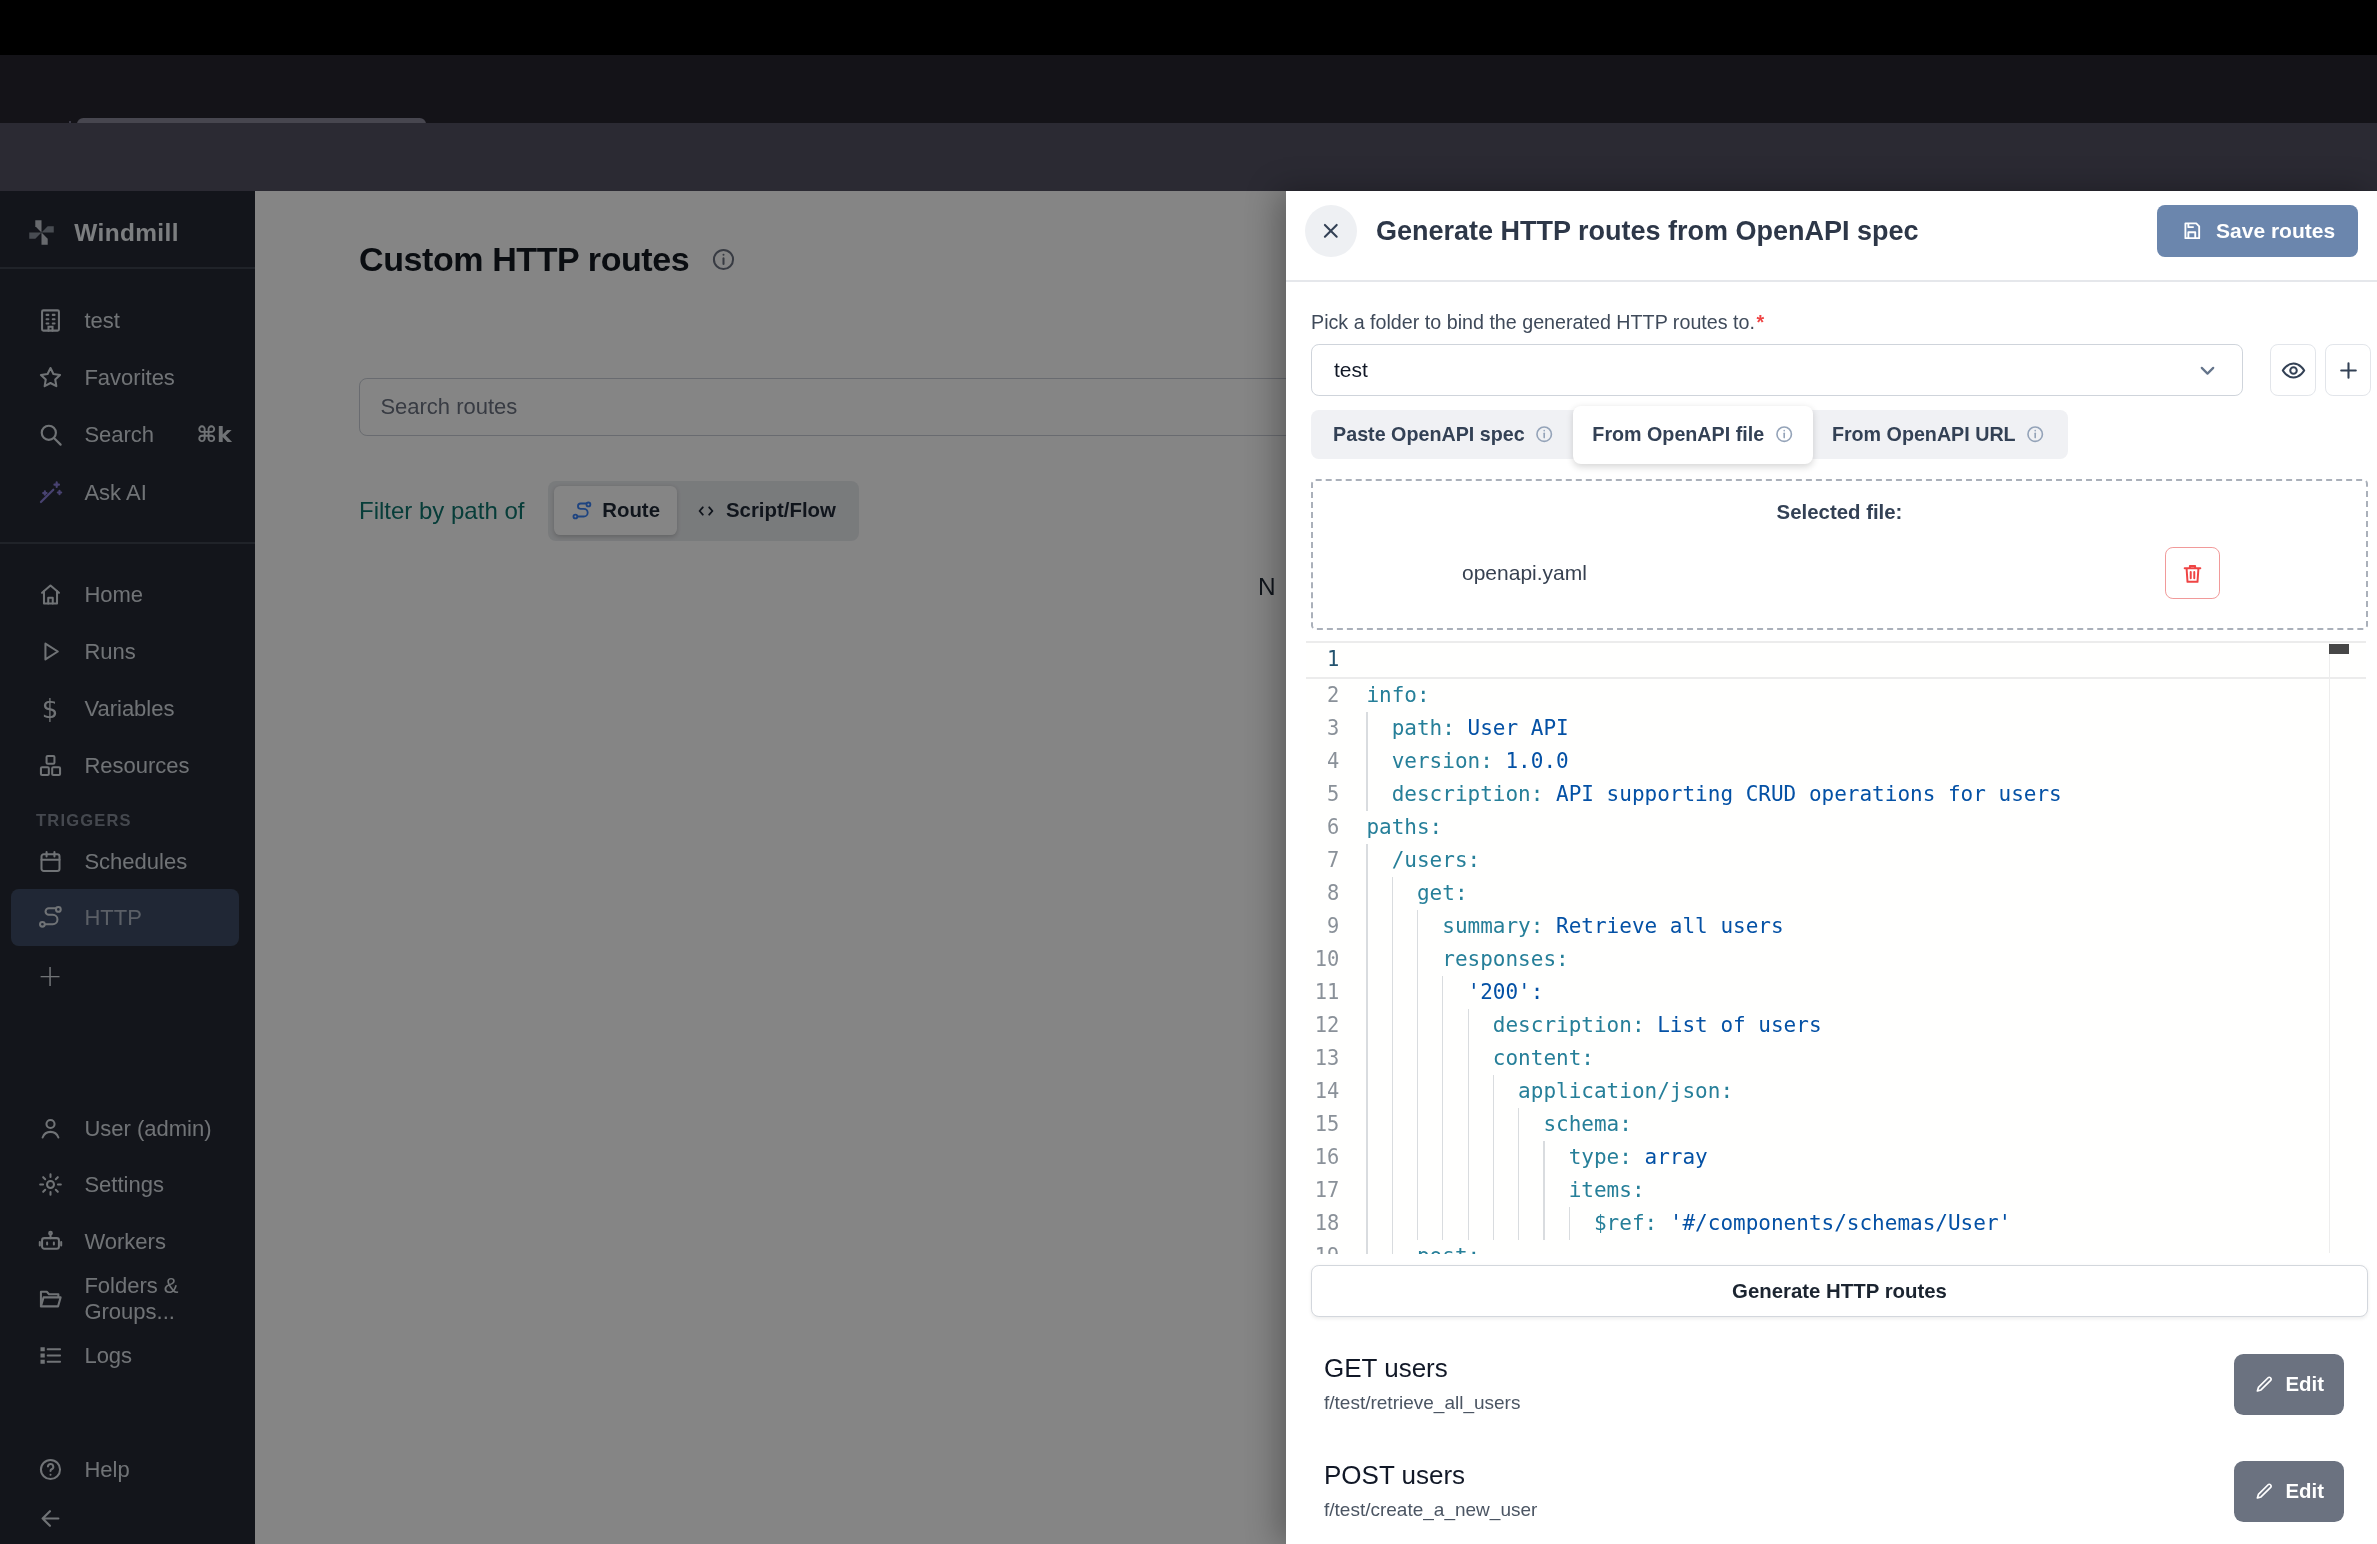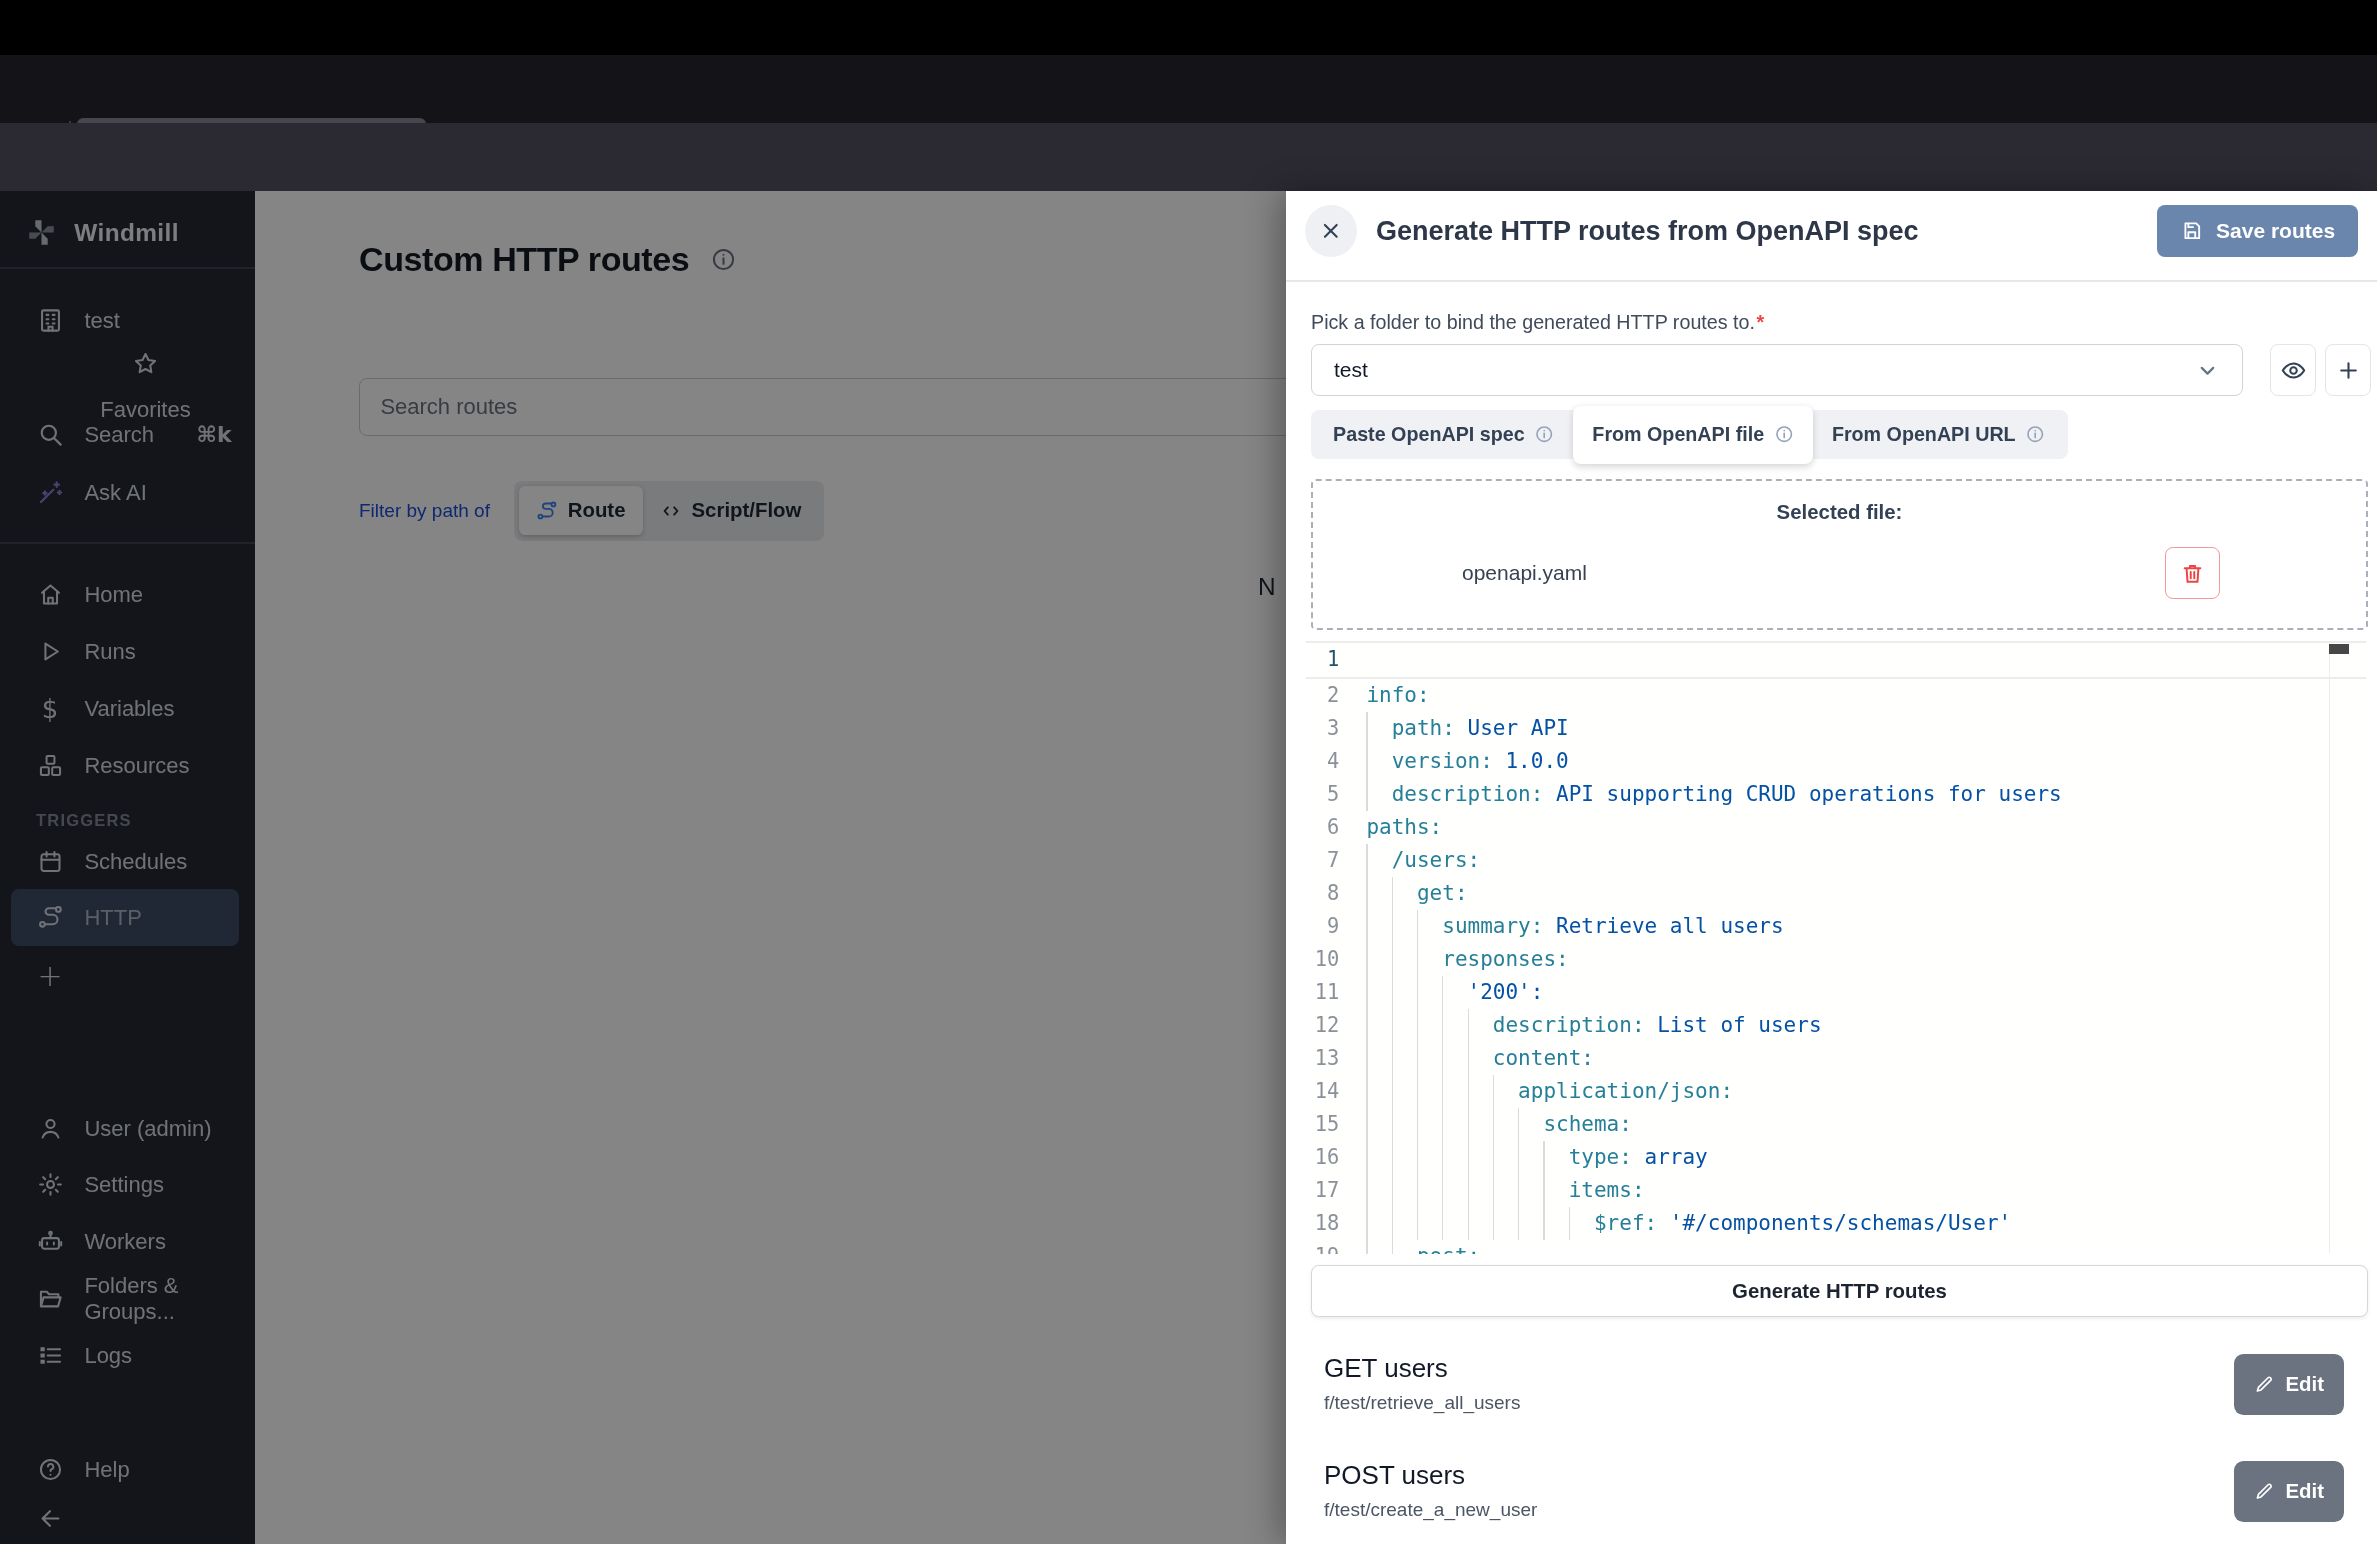--- a/index.html
+++ b/index.html
@@ -49,21 +49,21 @@
   .glyph { font-family:"DejaVu Sans", sans-serif; }
 
   
   #main { position:absolute; left:255px; top:0; width:2123px; height:1353px; background:#ffffff; z-index:1; }
   #page-title-row { position:absolute; left:104px; top:49px; display:flex; align-items:center; gap:20.4px; }
   #page-title { font-size:34px; font-weight:700; color:#151a22; letter-spacing:-0.4px; }
   .info-ico { color:#6b7280; }
   #search-input { position:absolute; left:104px; top:187px; width:1903px; height:58px; border:1.6px solid #c9ced6; border-radius:7.9px; background:#fff; font-size:22px; color:#111827; padding:0 20.4px; font-family:"Liberation Sans",sans-serif; }
   #search-input::placeholder { color:#6b7280; }
   #filter-row { position:absolute; left:104px; top:289px; height:61px; display:flex; align-items:center; gap:23.6px; }
-  #filter-label { font-size:19px; color:#1d4ed8; }
+  #filter-label { font-size:24px; color:#0f766e; }
   #filter-pills { background:#e9ebee; border-radius:7.9px; padding:5.5px; display:flex; align-items:center; }
   .pill { height:49px; display:flex; align-items:center; gap:9.4px; padding:0 17.3px; font-size:20.4px; font-weight:700; color:#1f2937; border-radius:6.3px; }
   .pill.selected { background:#fff; box-shadow:0 1.6px 4.7px rgba(0,0,0,.18); }
   .route-ico-blue { color:#3b82f6; }
   #clipped-text { position:absolute; left:1003px; top:382px; font-size:24.4px; color:#1f2937; }
 
   
   #overlay { position:absolute; left:0; top:0; width:2377px; height:1353px; background:rgba(0,0,0,.48); z-index:3; }
 
   
@@ -239,21 +239,21 @@
 
     <div class="sb-item" style="top:101px;">
       <span class="ico">
           <svg width="27" height="27" viewBox="0 0 24 24" fill="none" stroke="currentColor" stroke-width="1.8" stroke-linecap="round">
             <rect x="4.5" y="3" width="15" height="18" rx="1.2"></rect>
             <path d="M8.5 7h1.6M14 7h1.6M8.5 10.8h1.6M14 10.8h1.6M8.5 14.6h1.6M14 14.6h1.6M10.2 21v-3.4h3.6V21"></path>
           </svg>
         </span>
       <span class="lbl">test</span>
     </div>
-    <div class="sb-item" style="top:158px;flex-direction:column;">
+    <div class="sb-item" style="top:158px;">
       <span class="ico">
           <svg width="27" height="27" viewBox="0 0 24 24" fill="none" stroke="currentColor" stroke-width="1.8" stroke-linejoin="round">
             <path d="M12 3.5l2.6 5.4 5.9.8-4.3 4.1 1 5.9-5.2-2.8-5.2 2.8 1-5.9L3.5 9.7l5.9-.8z"></path>
           </svg>
         </span>
       <span class="lbl">Favorites</span>
     </div>
     <div class="sb-item" style="top:215px;">
       <span class="ico">
           <svg width="27" height="27" viewBox="0 0 24 24" fill="none" stroke="currentColor" stroke-width="1.9" stroke-linecap="round">

